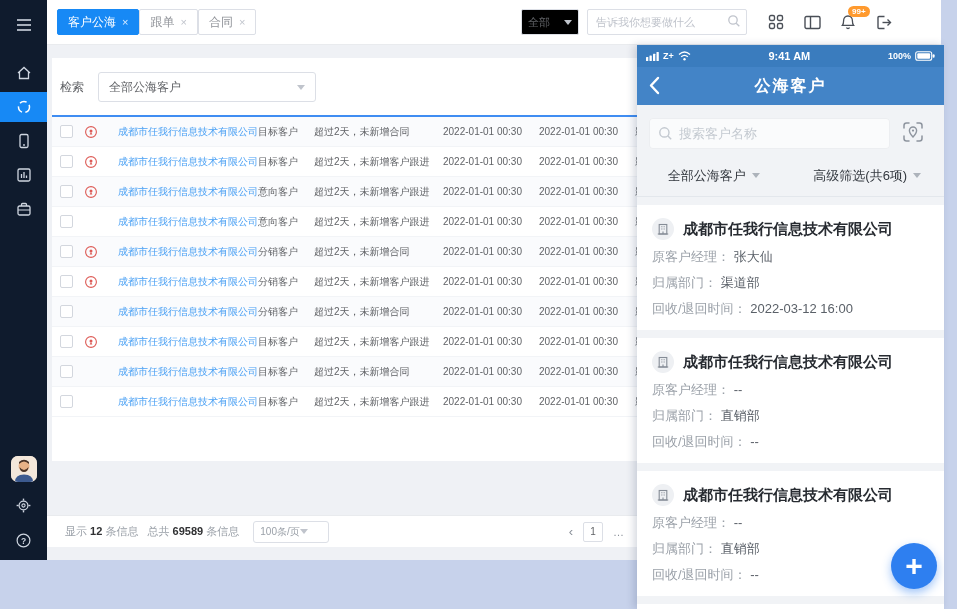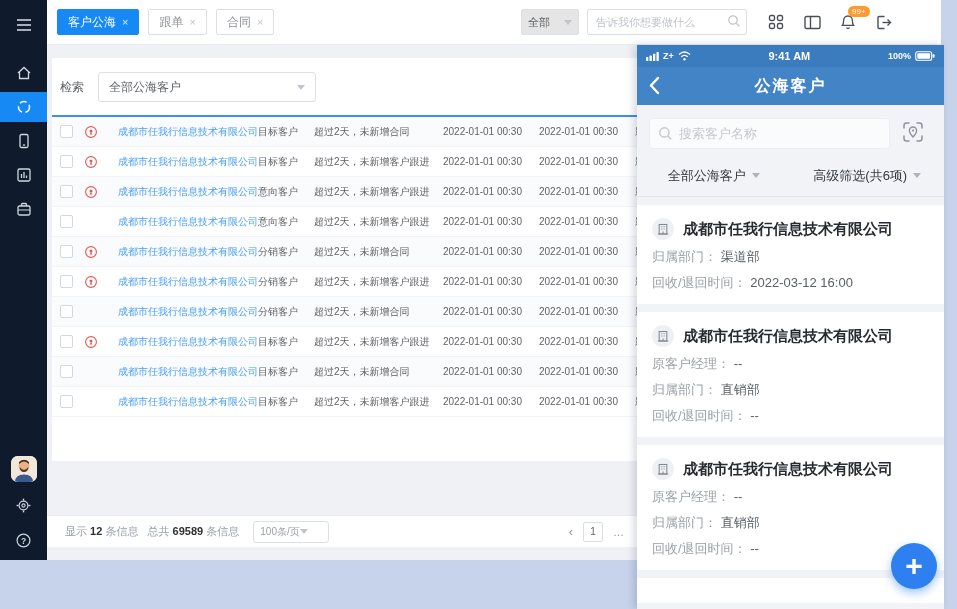--- a/index.html
+++ b/index.html
@@ -14,34 +14,34 @@
   .sidebar { position:absolute; left:0; top:0; width:47px; height:560px; background:#0f1b2d; z-index:2; }
   .sb-item { width:47px; height:30px; display:flex; align-items:center; justify-content:center; }
   .sb-item.hamburger { margin-top:10px; margin-bottom:18px; }
   .sb-item.nav { margin-top:4px; }
   .sb-item.active { background:#1789f5; }
   .sb-bottom { position:absolute; left:0; bottom:8px; width:47px; display:flex; flex-direction:column; align-items:center; gap:16px; }
   .avatar { width:26px; height:26px; border-radius:7px; background:#f3e7da; overflow:hidden; }
 
   
   .topbar { position:absolute; left:47px; top:0; width:894px; height:45px; background:#fff; border-bottom:1px solid #e9ebee; display:flex; align-items:center; z-index:1; }
-  .tabs { display:flex; gap:9px; margin-left:10px; }
+  .tabs { display:flex; gap:0; margin-left:10px; }
   .tab { height:26px; display:flex; align-items:center; gap:6px; padding:0 10px; border-radius:2px; font-size:12px; border:1px solid #dcdfe6; background:#fff; color:#909399; cursor:pointer; }
   .tab .x { font-size:11px; color:#c0c4cc; }
   .tab.active { background:#1789f5; border-color:#1789f5; color:#fff; }
   .tab.active .x { color:#d9ecff; }
   .topbar-right { margin-left:auto; margin-right:48px; display:flex; align-items:center; }
-  .scope-select { height:26px; width:58px; border:1px solid #dcdfe6; border-radius:2px; display:flex; align-items:center; justify-content:space-between; padding:0 6px; font-size:11px; color:#606266; background:#e5e5e5; }
+  .scope-select { height:26px; width:58px; border:1px solid #dcdfe6; border-radius:2px; display:flex; align-items:center; justify-content:space-between; padding:0 6px; font-size:11px; color:#606266; background:#000000; }
   .g-search { position:relative; margin-left:8px; }
   .g-search input { width:160px; height:26px; border:1px solid #dcdfe6; border-radius:2px; font-size:11px; color:#606266; padding:0 24px 0 8px; outline:none; font-family:inherit; }
   .g-search input::placeholder { color:#c0c4cc; }
   .g-search .mag { position:absolute; right:6px; top:5px; }
   .hd-icons { display:flex; align-items:center; gap:18px; margin-left:20px; }
   .hd-ic { position:relative; width:18px; height:18px; display:flex; align-items:center; justify-content:center; }
-  .badge { position:absolute; top:-7px; left:9px; background:#ff9a2e; color:#fff; font-size:8px; line-height:11px; padding:0 4px; border-radius:7px; font-weight:normal; }
+  .badge { position:absolute; top:-7px; left:9px; background:#ff9a2e; color:#fff; font-size:8px; line-height:11px; padding:0 4px; border-radius:7px; font-weight:bold; }
 
   
   .caret { width:0; height:0; border-left:4px solid transparent; border-right:4px solid transparent; border-top:5px solid #c0c4cc; display:inline-block; }
 
   
   .panel { position:absolute; left:52px; top:58px; width:868px; height:403px; background:#fff; overflow:hidden; }
   .filter-row { display:flex; align-items:center; padding:14px 0 13px 8px; }
   .filter-row .flabel { font-size:12px; color:#606266; margin-right:14px; }
   .fselect { width:218px; height:30px; border:1px solid #dcdfe6; border-radius:3px; display:flex; align-items:center; justify-content:space-between; padding:0 10px; font-size:12px; color:#606266; background:#fff; }
 
@@ -583,20 +583,24 @@
                   <line x1="6.6" y1="3.8" x2="7.7" y2="3.8"></line>
                   <line x1="4.3" y1="6" x2="5.4" y2="6"></line>
                   <line x1="6.6" y1="6" x2="7.7" y2="6"></line>
                   <line x1="6" y1="11" x2="6" y2="8.4"></line>
                 </g>
               </svg>
             </span>
             <span class="card-title">成都市任我行信息技术有限公司</span>
           </div>
           <div class="card-line">
+            <span class="cl-label">原客户经理：</span>
+            <span class="cl-value">张大仙</span>
+          </div>
+          <div class="card-line">
             <span class="cl-label">归属部门：</span>
             <span class="cl-value">渠道部</span>
           </div>
           <div class="card-line">
             <span class="cl-label">回收/退回时间：</span>
             <span class="cl-value">2022-03-12 16:00</span>
           </div>
         </div>
 
         <div class="card">

